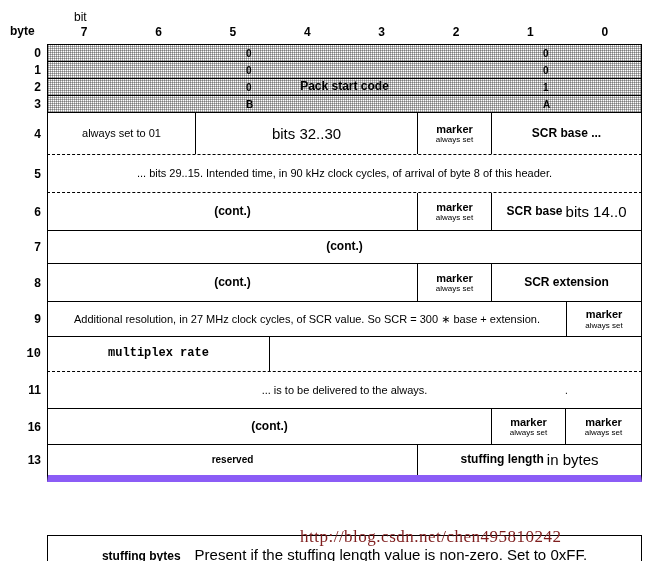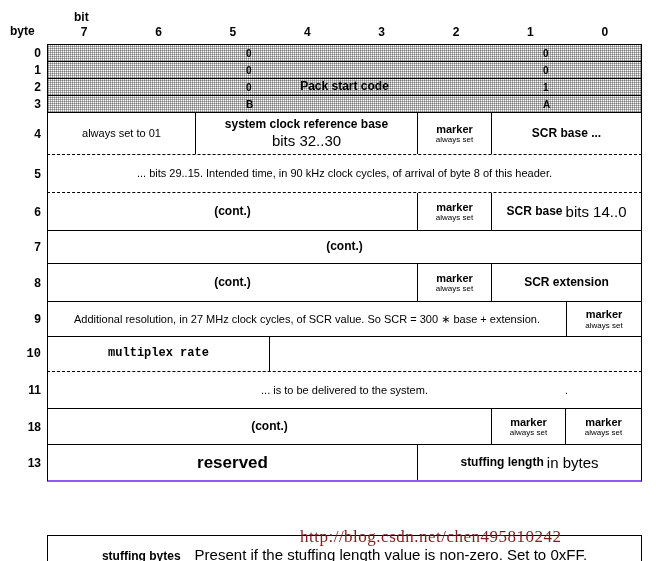--- a/index.html
+++ b/index.html
@@ -22,21 +22,21 @@
     left: 0; top: 0;
     width: 656px;
     height: 561px;
   }
 
   
   .bit-label {
     position: absolute;
     left: 74px;
     top: 10px;
-    font-weight: bold;
+    font-weight: normal;
     font-size: 12px;
   }
   .byte-label {
     position: absolute;
     left: 10px;
     top: 24px;
     font-weight: bold;
     font-size: 12px;
   }
   .bit-numbers {
@@ -63,21 +63,21 @@
   }
   .row {
     position: relative;
     display: flex;
     border-left: 1px solid #000;
     border-right: 1px solid #000;
     border-top: 1px solid #000;
     box-sizing: border-box;
   }
   .row.last {
-    border-bottom: 2px solid #8b5cf6;
+    border-bottom: 7px solid #8b5cf6;
   }
   .row.dashed-top {
     border-top: 1px dashed #000;
   }
   .row.dashed-bottom {
     border-bottom: 1px dashed #000;
     font-family: Liberation Mono, monospace;
   }
 
   .rowlabel {
@@ -202,21 +202,20 @@
       <div class="rowlabel">3</div>
       <div class="cell nosep" style="flex:1 1 0;"></div>
       <div class="bitval" style="left:198px;">B</div>
       <div class="bitval" style="left:495px;">A</div>
     </div>
 
     <div class="row" style="height:42px;">
       <div class="rowlabel">4</div>
       <div class="cell bsep" style="width:148px;">always set to 01</div>
       <div class="cell bsep stack" style="width:222px;">
-        <div class="b" style="font-size:12px;">system clock reference base</div>
         <div class="small">bits 32..30</div>
       </div>
       <div class="cell bsep stack" style="width:74px;">
         <div class="b">marker</div>
         <div class="tiny">always set</div>
       </div>
       <div class="cell nosep b" style="flex:1 1 0;font-size:12px;">SCR base ...</div>
     </div>
 
     <div class="row dashed-top" style="height:38px;">
@@ -260,40 +259,40 @@
       </div>
     </div>
 
     <div class="row dashed-bottom" style="height:36px;">
       <div class="rowlabel">10</div>
       <div class="cell bsep b" style="width:222px;font-size:12px;">multiplex rate</div>
     </div>
 
     <div class="row" style="height:36px;border-top:none;">
       <div class="rowlabel">11</div>
-      <div class="cell nosep" style="flex:1 1 0;">... is to be delivered to the system.</div>
+      <div class="cell nosep" style="flex:1 1 0;">... is to be delivered to the always.</div>
       <div class="bitval" style="left:517px;font-weight:normal;">.</div>
     </div>
 
     <div class="row" style="height:36px;">
-      <div class="rowlabel">18</div>
+      <div class="rowlabel">16</div>
       <div class="cell bsep b" style="width:444px;font-size:12px;">(cont.)</div>
       <div class="cell bsep stack" style="width:74px;">
         <div class="b">marker</div>
         <div class="tiny">always set</div>
       </div>
       <div class="cell nosep stack" style="flex:1 1 0;">
         <div class="b">marker</div>
         <div class="tiny">always set</div>
       </div>
     </div>
 
     <div class="row last" style="height:38px;">
       <div class="rowlabel">13</div>
-      <div class="cell bsep b" style="width:370px;font-size:17px;">reserved</div>
+      <div class="cell bsep b" style="width:370px;font-size:10px;">reserved</div>
       <div class="cell nosep" style="flex:1 1 0;">
         <span class="b" style="font-size:12px;">stuffing length</span>&nbsp;<span class="small">in bytes</span>
       </div>
     </div>
 
   </div>
 
   <div class="stuffing-box">
     <div class="stuffing-inner">
       <span class="b" style="font-size:12px;">stuffing bytes</span>

